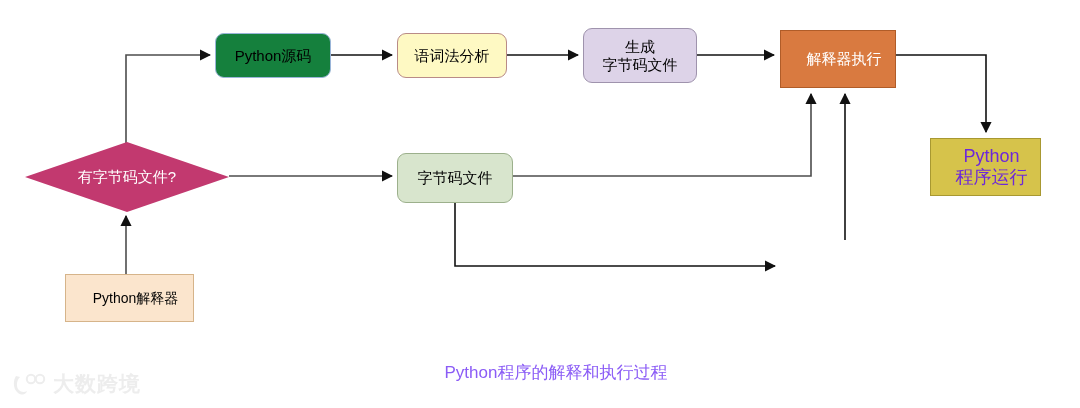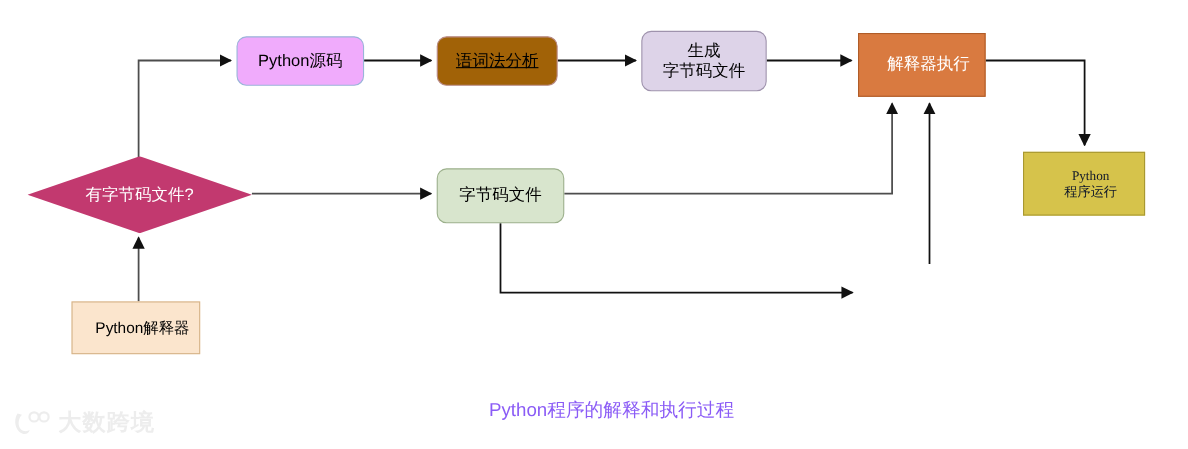--- a/index.html
+++ b/index.html
@@ -33,51 +33,49 @@
     justify-content: center;
     text-align: center;
     line-height: 1.18;
     white-space: pre-line;
   }
   .rounded { border-radius: 9px; }
   .sharp   { border-radius: 0; padding-left: 12px; }
 
   
   .n-source {
-    background: #f0abfc;
+    background: #15803d;
     border: 1px solid #9ab5d9;
     color: #000000;
     font-size: 15px;
   }
   .n-lex {
-    background: #a16207;
+    background: #fef9c3;
     border: 1px solid #b98b87;
     color: #000000;
     font-size: 15px;
-    text-decoration: underline;
   }
   .n-gen {
     background: #ddd3e8;
     border: 1px solid #9f93ad;
     color: #000000;
     font-size: 15px;
     text-align: center;
   }
   .n-exec {
     background: #d97a40;
     border: 1px solid #b05c28;
     color: #ffffff;
     font-size: 15px;
   }
   .n-run {
     background: #d6c34b;
     border: 1px solid #a89831;
-    color: #0f172a;
-    font-size: 12px;
-    font-family: Liberation Serif, serif;
+    color: #6d28d9;
+    font-size: 18px;
   }
   .n-bytecode {
     background: #d8e5cd;
     border: 1px solid #9cb08c;
     color: #000000;
     font-size: 15px;
   }
   .n-newbytecode {
     background: #8a5334;
     border: 1px solid #6f4128;
@@ -197,21 +195,21 @@
   <div class="node sharp n-run" style="left:930px; top:138px; width:111px; height:58px;">
     <span>Python
 程序运行</span>
   </div>
 
   <div class="node rounded n-bytecode" style="left:397px; top:153px; width:116px; height:50px;">
     <span>字节码文件</span>
   </div>
 
 
-  <div class="node sharp n-interp" style="left:65px; top:274px; width:117px; height:48px;">
+  <div class="node sharp n-interp" style="left:65px; top:274px; width:129px; height:48px;">
     <span>Python解释器</span>
   </div>
 
   <div class="caption" style="top:361px;">Python程序的解释和执行过程</div>
 
   <div class="watermark" style="left:12px; top:370px;">
     <svg width="34" height="26" viewBox="0 0 34 26" xmlns="http://www.w3.org/2000/svg">
       <path d="M4 5 C1 9, 1 17, 5 21 C9 25, 14 24, 15 20 C12 22, 8 21, 6 18 C4 14, 5 9, 8 6 Z" fill="#ededed"></path>
       <circle cx="19" cy="8" r="4.2" fill="none" stroke="#ededed" stroke-width="2"></circle>
       <circle cx="28" cy="8" r="4.2" fill="none" stroke="#ededed" stroke-width="2"></circle>

